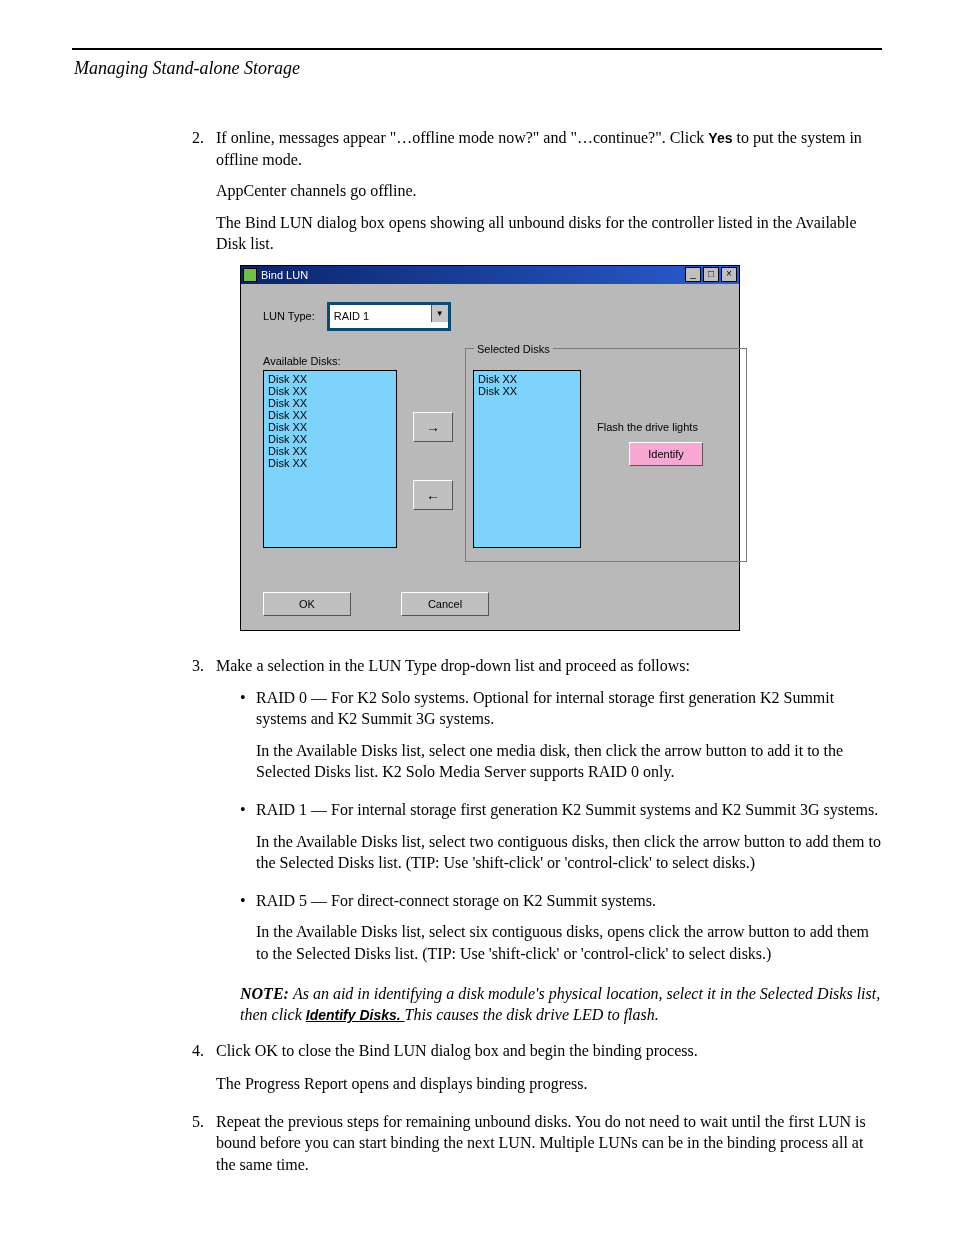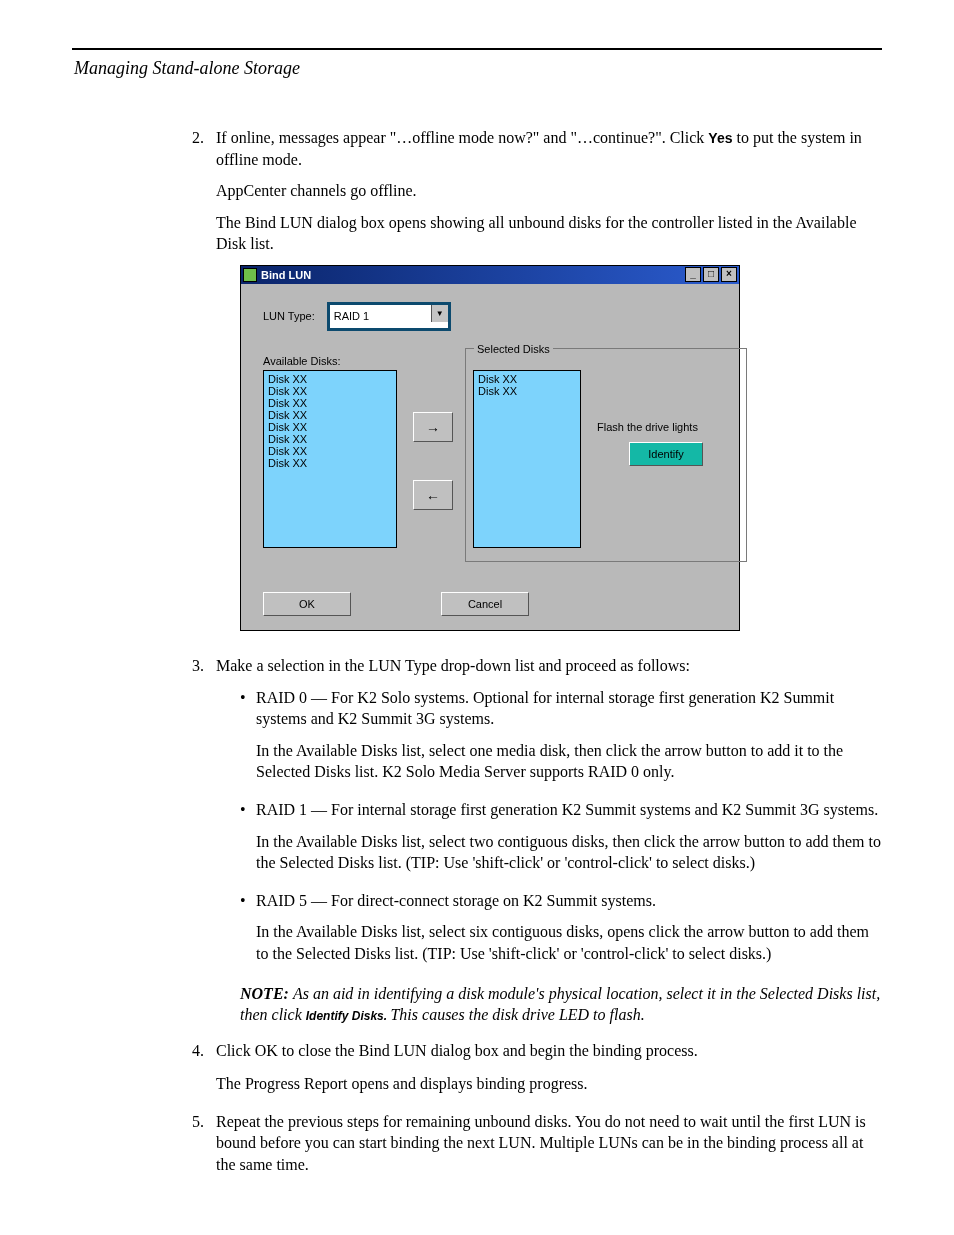--- a/index.html
+++ b/index.html
@@ -69,42 +69,43 @@
     font-style: italic;
     margin: 8px 0 8px 24px;
   }
   .note .note-label {
     font-weight: bold;
   }
   .note .identify {
     font-style: italic;
     font-family: Arial, Helvetica, sans-serif;
     font-weight: bold;
-    font-size: 12px;
+    font-size: 14px;
+    text-decoration: underline;
   }
 
   
   .dialog-wrap {
     margin: 8px 0 18px 24px;
     font-family: "MS Sans Serif", Arial, sans-serif;
     font-size: 11px;
   }
   .dlg {
     width: 498px;
     border: 1px solid #000;
     background: #b9b9b9;
   }
   .titlebar {
     height: 18px;
     background: linear-gradient(to right, #0a246a, #2b5ccf);
     color: #fff;
     display: flex;
     align-items: center;
     padding: 0 2px;
-    font-weight: bold;
+    font-weight: normal;
     font-size: 11px;
   }
   .titlebar .tb-icon {
     width: 14px;
     height: 14px;
     background: #6fbf4a;
     border: 1px solid #000;
     margin-right: 4px;
     box-sizing: border-box;
   }
@@ -213,34 +214,34 @@
   }
   .move-right { top: 128px; }
   .move-left { top: 196px; }
   .flash-label { left: 356px; top: 136px; }
   .identify-btn {
     position: absolute;
     left: 388px;
     top: 158px;
     width: 72px;
     height: 22px;
-    background: #14b8a6;
+    background: #f9a8d4;
     border-top: 1px solid #fff;
     border-left: 1px solid #fff;
     border-right: 1px solid #555;
     border-bottom: 1px solid #555;
     font-size: 11px;
     display: flex;
     align-items: center;
     justify-content: center;
   }
   .dlg-footer {
     padding: 4px 8px 14px 22px;
     display: flex;
-    gap: 90px;
+    gap: 50px;
   }
   .dlg-btn {
     width: 86px;
     height: 22px;
     background: #c0c0c0;
     border-top: 1px solid #fff;
     border-left: 1px solid #fff;
     border-right: 1px solid #555;
     border-bottom: 1px solid #555;
     font-size: 11px;

